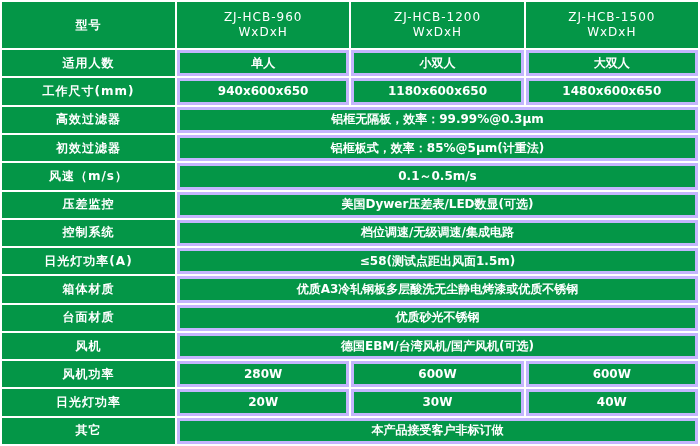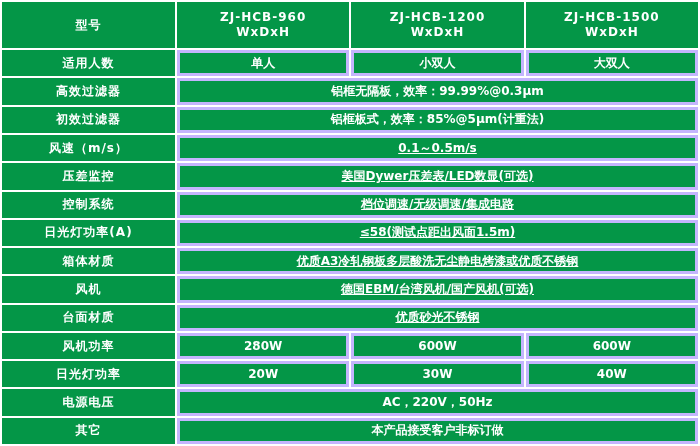--- a/index.html
+++ b/index.html
@@ -38,30 +38,29 @@
     letter-spacing: 1px;
   }
   td.val {
     background: #ffffff;
     color: #0d7a38;
     font-weight: bold;
     border: 3px solid #c4b5fd;
     font-size: 12px;
   }
   td.head {
-    font-weight: bold;
+    font-weight: normal;
     font-size: 13px;
     letter-spacing: 1px;
     line-height: 1.35;
   }
   td.head .l2 { display: block; }
   td.val.left {
     text-align: left;
     padding-left: 10px;
-    text-decoration: underline;
   }
   tr.r-head { height: 44px; }
   tr.r-norm { height: 24px; margin-left: 6px; }
 </style>
 </head>
 <body>
 
 <table id="spec-table">
   <tbody>
     <tr class="r-head">
@@ -81,20 +80,26 @@
     </tr>
 
     <tr class="r-norm">
       <td class="label">适用人数</td>
       <td class="val">单人</td>
       <td class="val">小双人</td>
       <td class="val">大双人</td>
     </tr>
 
 
+    <tr class="r-norm">
+      <td class="label">工作尺寸(mm)</td>
+      <td class="val">940x600x650</td>
+      <td class="val">1180x600x650</td>
+      <td class="val">1480x600x650</td>
+    </tr>
 
     <tr class="r-norm">
       <td class="label">高效过滤器</td>
       <td class="val" colspan="3">铝框无隔板，效率：99.99%@0.3μm</td>
     </tr>
 
     <tr class="r-norm">
       <td class="label">初效过滤器</td>
       <td class="val" colspan="3">铝框板式，效率：85%@5μm(计重法)</td>
     </tr>
@@ -118,46 +123,42 @@
       <td class="label">日光灯功率(A)</td>
       <td class="val left" colspan="3">≤58(测试点距出风面1.5m)</td>
     </tr>
 
     <tr class="r-norm">
       <td class="label">箱体材质</td>
       <td class="val left" colspan="3">优质A3冷轧钢板多层酸洗无尘静电烤漆或优质不锈钢</td>
     </tr>
 
     <tr class="r-norm">
-      <td class="label">风机</td>
-      <td class="val left" colspan="3">德国EBM/台湾风机/国产风机(可选)</td>
+      <td class="label">台面材质</td>
+      <td class="val left" colspan="3">优质砂光不锈钢</td>
     </tr>
 
     <tr class="r-norm">
-      <td class="label">台面材质</td>
-      <td class="val left" colspan="3">优质砂光不锈钢</td>
+      <td class="label">风机</td>
+      <td class="val left" colspan="3">德国EBM/台湾风机/国产风机(可选)</td>
     </tr>
 
     <tr class="r-norm">
       <td class="label">风机功率</td>
       <td class="val">280W</td>
       <td class="val">600W</td>
       <td class="val">600W</td>
     </tr>
 
     <tr class="r-norm">
       <td class="label">日光灯功率</td>
       <td class="val">20W</td>
       <td class="val">30W</td>
       <td class="val">40W</td>
     </tr>
 
-    <tr class="r-norm">
-      <td class="label">电源电压</td>
-      <td class="val" colspan="3">AC，220V，50Hz</td>
-    </tr>
 
     <tr class="r-norm">
       <td class="label">其它</td>
       <td class="val" colspan="3">本产品接受客户非标订做</td>
     </tr>
   </tbody>
 </table>
 
 </body></html>

